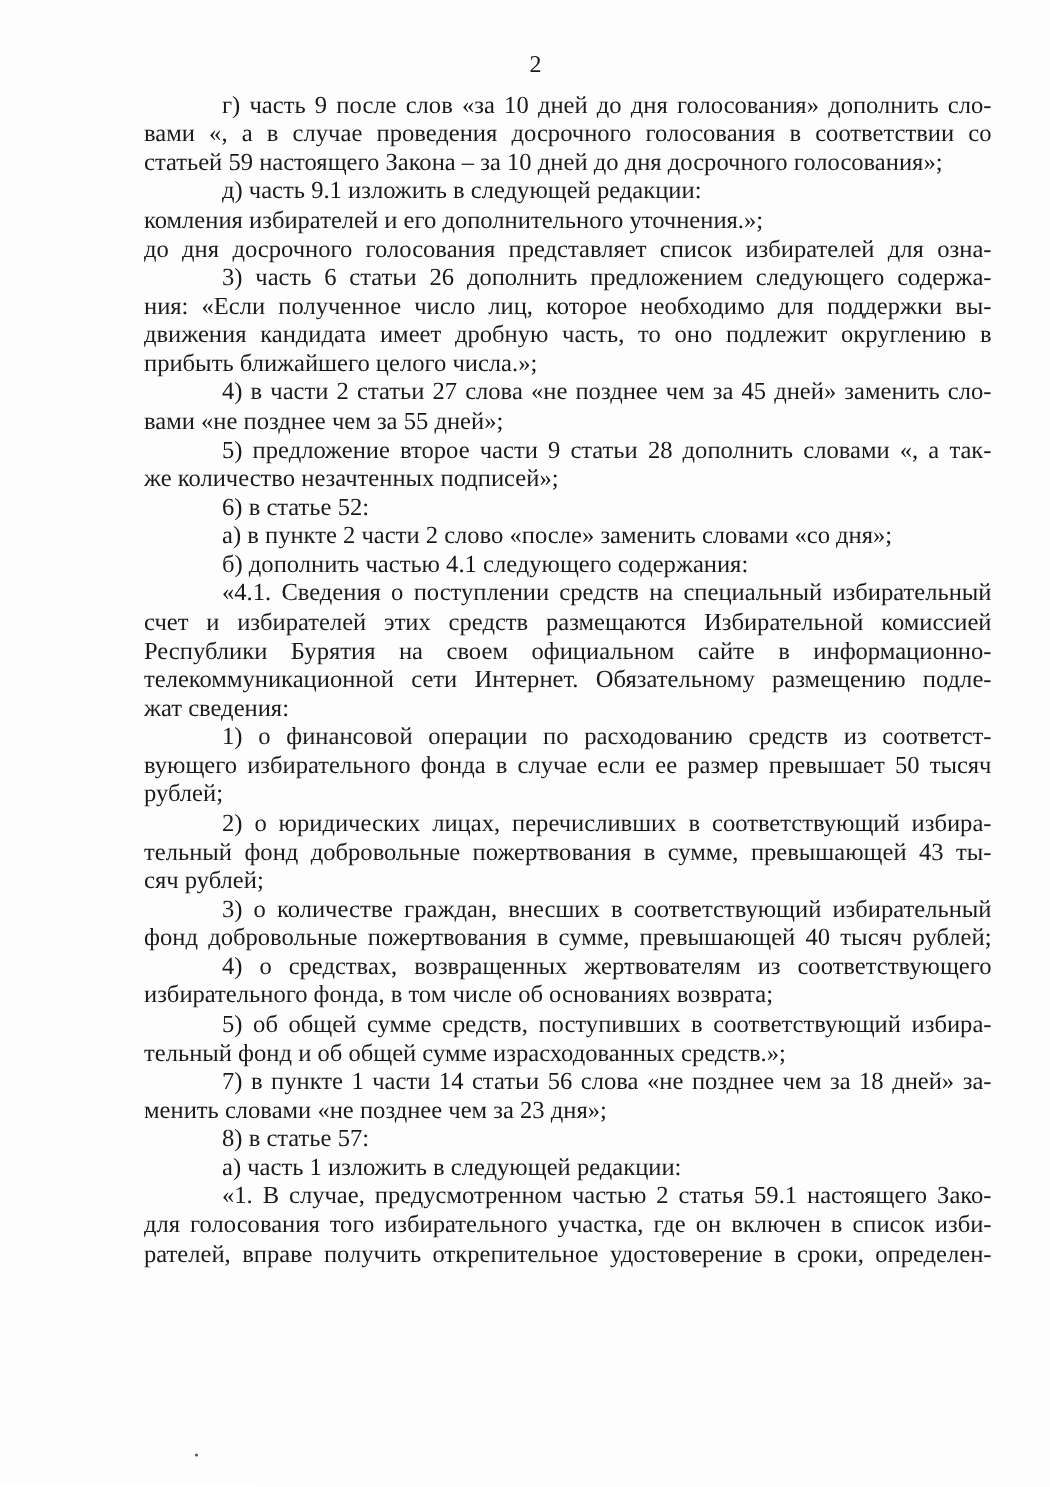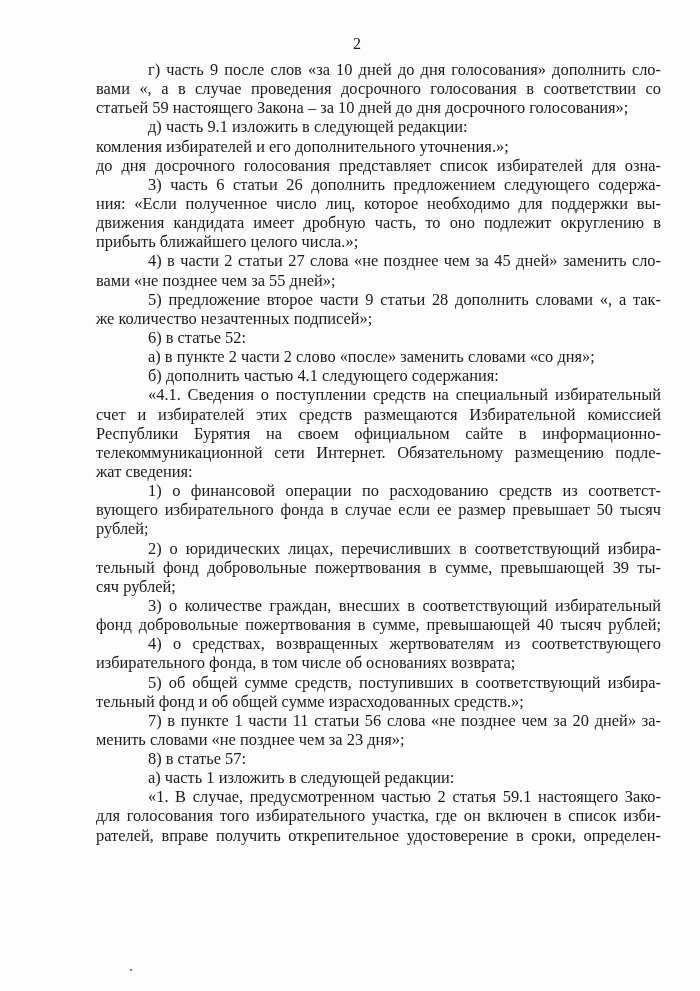--- a/index.html
+++ b/index.html
@@ -88,29 +88,29 @@
       <span class="line indent last">б) дополнить частью 4.1 следующего содержания:</span>
       <span class="line indent">«4.1. Сведения о поступлении средств на специальный избирательный</span>
       <span class="line">счет и избирателей этих средств размещаются Избирательной комиссией</span>
       <span class="line">Республики Бурятия на своем официальном сайте в информационно-</span>
       <span class="line">телекоммуникационной сети Интернет. Обязательному размещению подле-</span>
       <span class="line last">жат сведения:</span>
       <span class="line indent">1) о финансовой операции по расходованию средств из соответст-</span>
       <span class="line">вующего избирательного фонда в случае если ее размер превышает 50 тысяч</span>
       <span class="line last">рублей;</span>
       <span class="line indent">2) о юридических лицах, перечисливших в соответствующий избира-</span>
-      <span class="line">тельный фонд добровольные пожертвования в сумме, превышающей 39 ты-</span>
+      <span class="line">тельный фонд добровольные пожертвования в сумме, превышающей 43 ты-</span>
       <span class="line last">сяч рублей;</span>
       <span class="line indent">3) о количестве граждан, внесших в соответствующий избирательный</span>
       <span class="line">фонд добровольные пожертвования в сумме, превышающей 40 тысяч рублей;</span>
       <span class="line indent">4) о средствах, возвращенных жертвователям из соответствующего</span>
       <span class="line last">избирательного фонда, в том числе об основаниях возврата;</span>
       <span class="line indent">5) об общей сумме средств, поступивших в соответствующий избира-</span>
       <span class="line last">тельный фонд и об общей сумме израсходованных средств.»;</span>
-      <span class="line indent">7) в пункте 1 части 11 статьи 56 слова «не позднее чем за 20 дней» за-</span>
+      <span class="line indent">7) в пункте 1 части 14 статьи 56 слова «не позднее чем за 18 дней» за-</span>
       <span class="line last">менить словами «не позднее чем за 23 дня»;</span>
       <span class="line indent last">8) в статье 57:</span>
       <span class="line indent last">а) часть 1 изложить в следующей редакции:</span>
       <span class="line indent">«1. В случае, предусмотренном частью 2 статья 59.1 настоящего Зако-</span>
       <span class="line">для голосования того избирательного участка, где он включен в список изби-</span>
       <span class="line">рателей, вправе получить открепительное удостоверение в сроки, определен-</span>
     </div>
   <div class="scan-mark"></div>
 </div>
 

